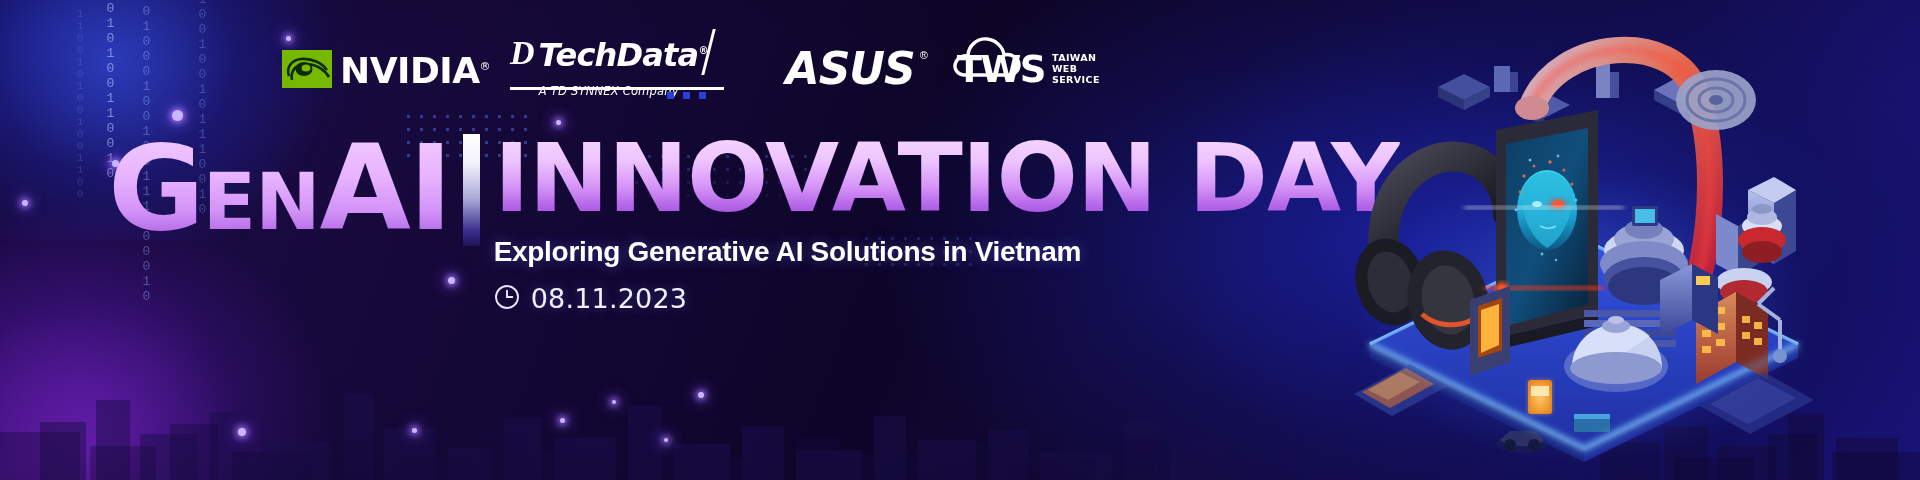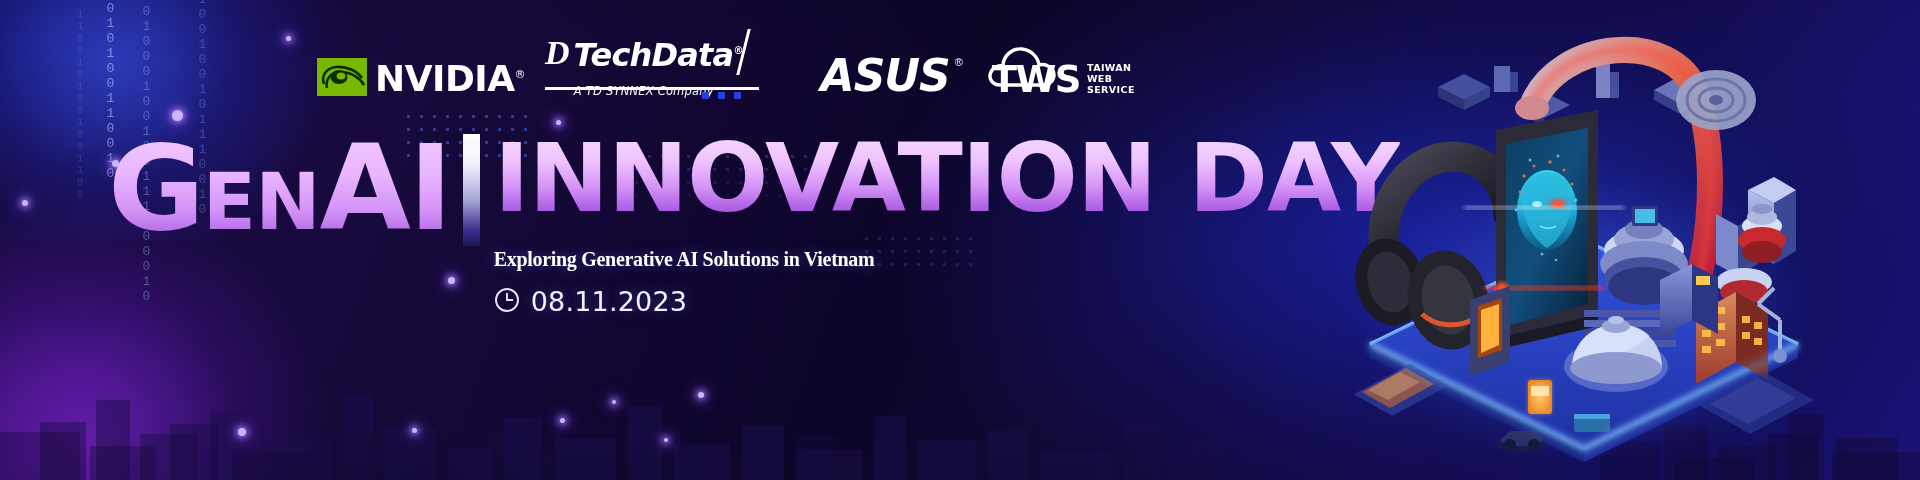--- a/index.html
+++ b/index.html
@@ -69,21 +69,21 @@
          -webkit-mask-image:linear-gradient(to bottom, #000, rgba(0,0,0,.2)); }
   .dg3 { left:860px; top:232px; width:120px; height:40px; opacity:.35; }
 
   
   .skyline { position:absolute; left:0; bottom:0; width:100%; height:150px; opacity:.55; }
   .skyline2 { position:absolute; left:0; bottom:0; width:100%; height:100px; opacity:.40; }
 
   
   .logo-row {
     position:absolute; left:282px; top:34px;
-    display:flex; align-items:flex-end; gap:0px;margin-left:35px;
+    display:flex; align-items:center; gap:0px;
   }
   .logo-nvidia { display:flex; align-items:center; gap:8px; margin-top:6px; }
   .nv-eye { width:50px; height:38px; background:#76b900; position:relative; flex:0 0 auto; }
   .nv-eye svg { position:absolute; left:0; top:0; }
   .nv-word {
     font-family:"DejaVu Sans", sans-serif;
     font-weight:700; font-size:36px; letter-spacing:-0.5px;
     color:#ffffff; line-height:38px;
     position:relative;
   }
@@ -164,23 +164,23 @@
     font-weight:700; font-size:94px; line-height:90px;
     letter-spacing:-1px;
     background:linear-gradient(180deg,#f5d8ff 0%, #eec3ff 30%, #d695f7 58%, #b061e6 82%, #9a4ad8 100%);
     -webkit-background-clip:text; background-clip:text;
     -webkit-text-fill-color:transparent; color:transparent;
     white-space:nowrap;
     transform:scaleX(1.02);
     transform-origin:left bottom;
   }
   .subtitle {
-    margin-top:24px;
-    font-family:Liberation Serif, serif;
-    font-weight:700; font-size:20px; letter-spacing:-0.3px;
+    margin-top:12px;
+    font-family:Liberation Sans, sans-serif;
+    font-weight:700; font-size:28px; letter-spacing:-0.3px;
     color:#ffffff; white-space:nowrap;
     text-shadow:0 0 14px rgba(120,120,255,0.45);
   }
   .meta { margin-top:15px; display:flex; align-items:center; gap:68px; }
   .meta-item { display:flex; align-items:center; gap:11px; }
   .meta-item .mtxt {
     font-family:"DejaVu Sans", sans-serif;
     font-weight:400; font-size:27px; letter-spacing:.2px; color:#f2efff;
     text-shadow:0 0 12px rgba(120,120,255,0.4);
   }

